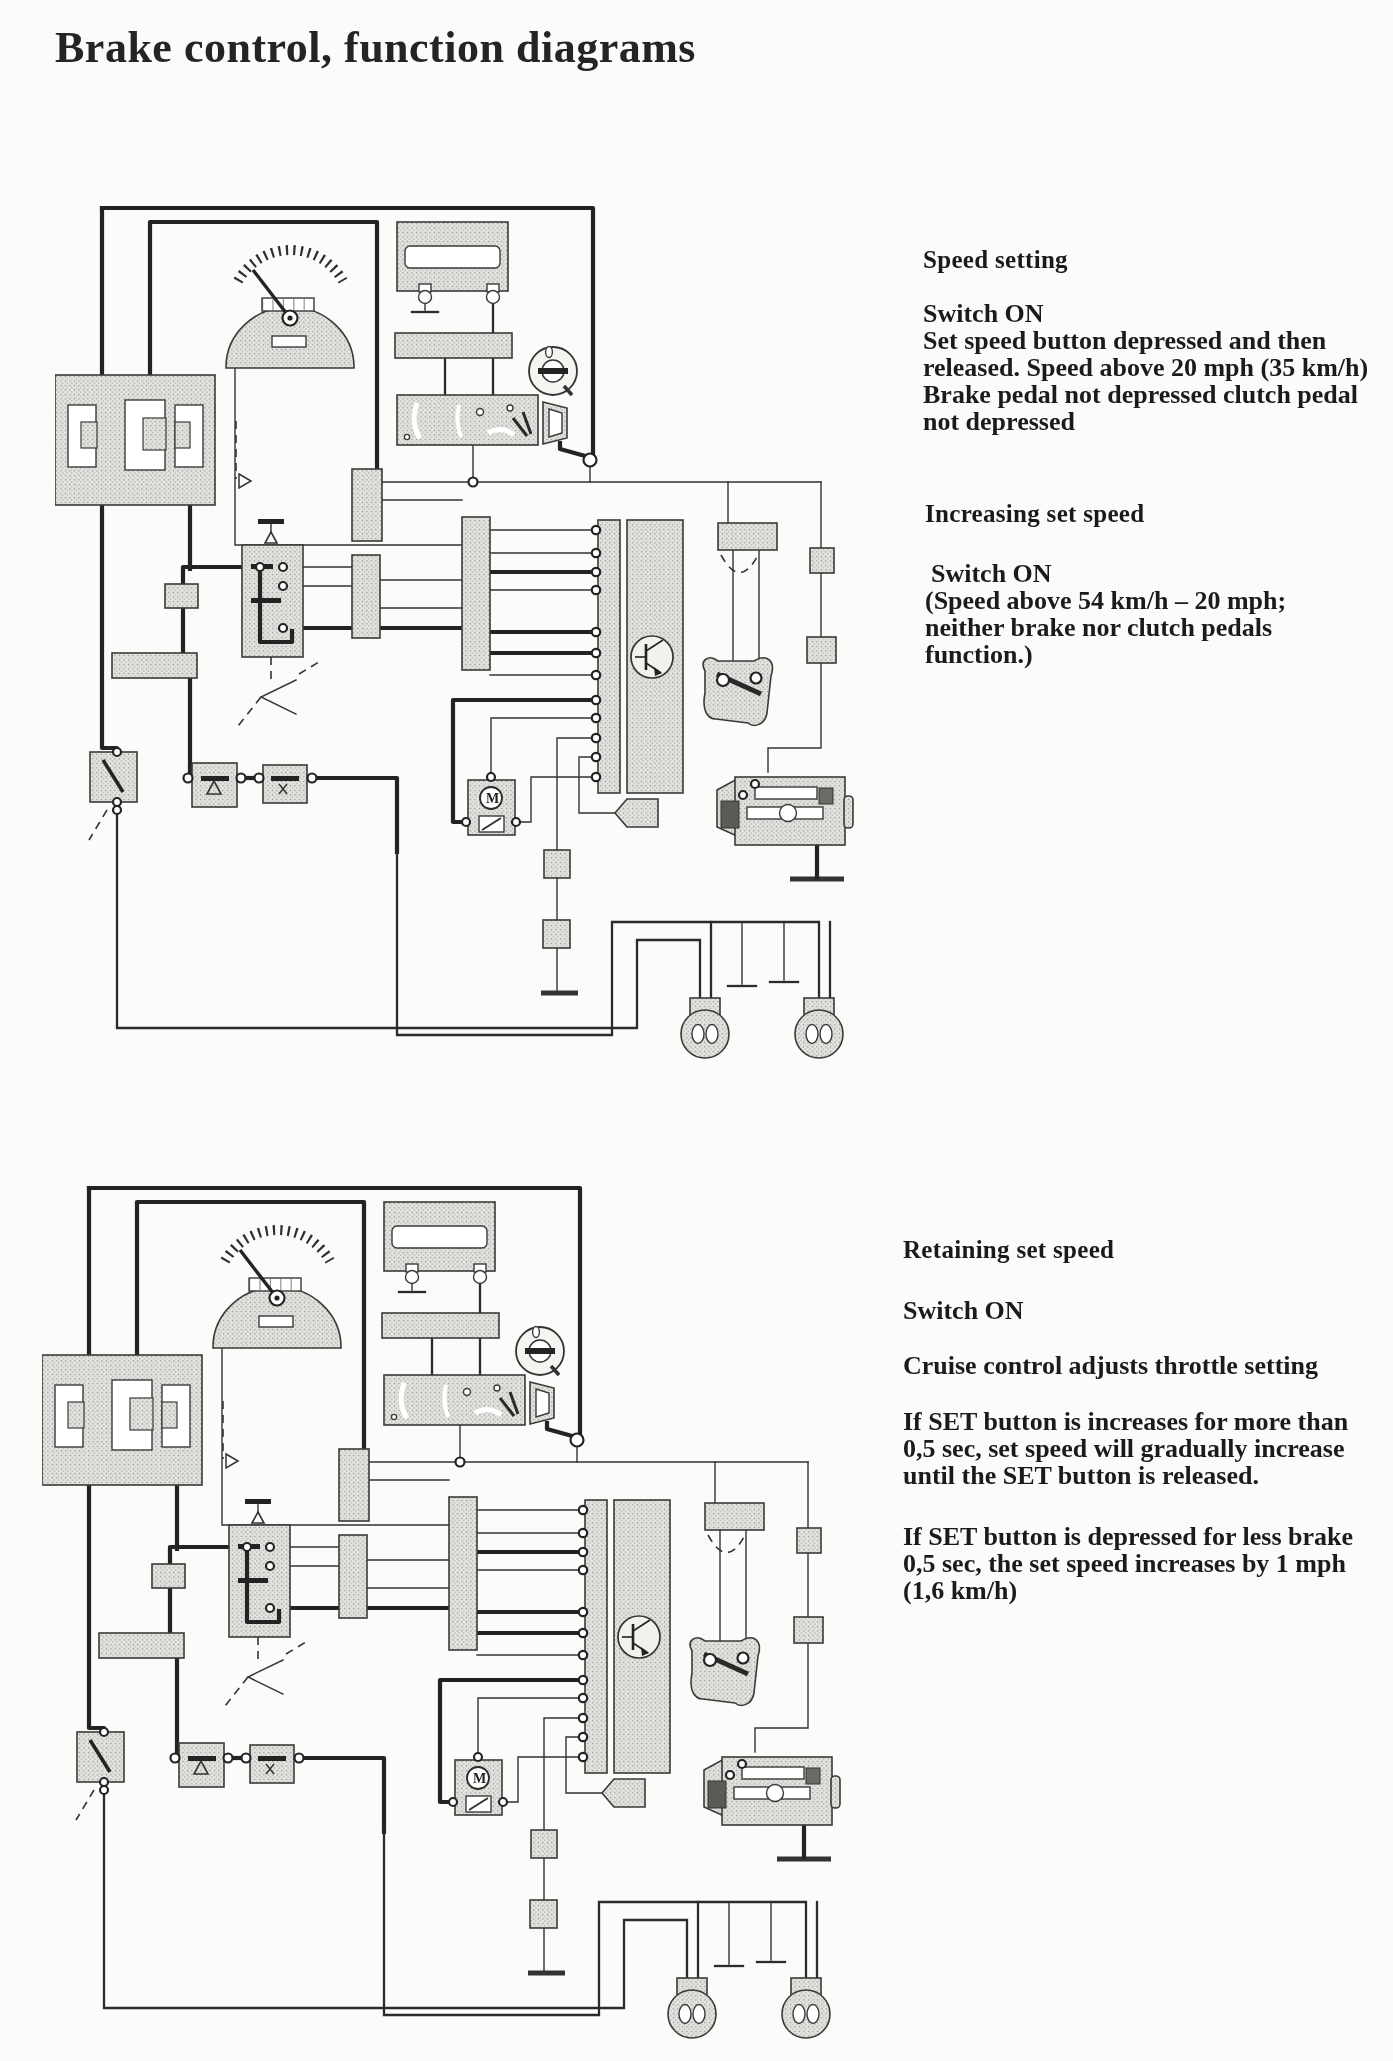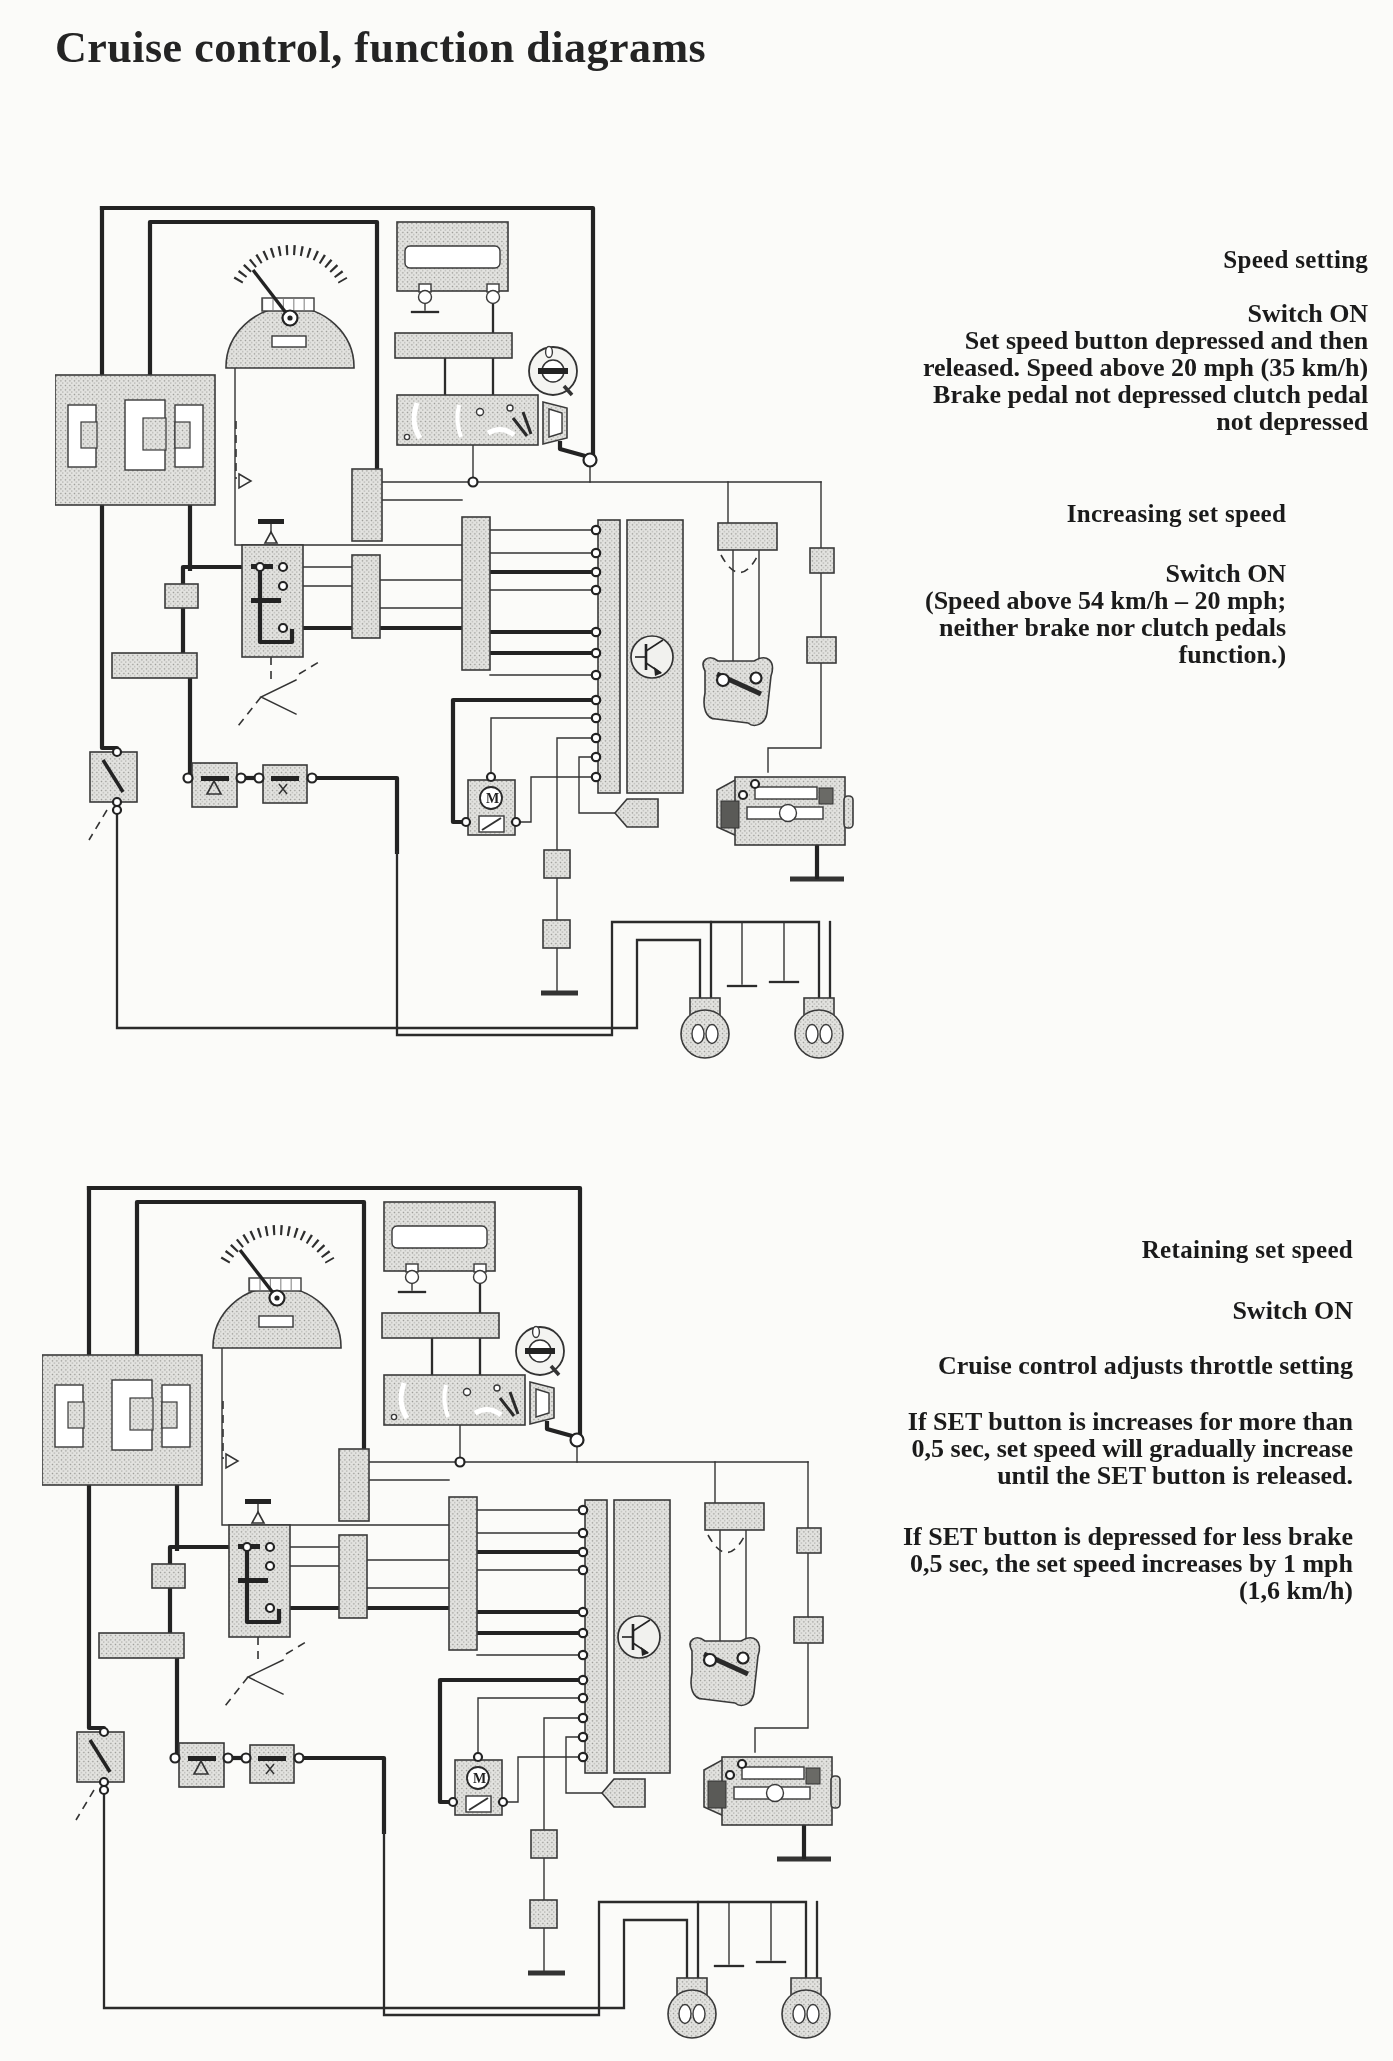--- a/index.html
+++ b/index.html
@@ -7,21 +7,21 @@
     width:1393px;height:2061px;position:relative;overflow:hidden;
     background:#fbfbf9;
     font-family:"Liberation Serif", serif;
     color:#1b1b1b;
   }
   .page-title{
     position:absolute;left:55px;top:22px;
     font-size:44px;font-weight:700;letter-spacing:.5px;
     color:#242424;
   }
-  .txtblock{position:absolute;font-weight:700;text-align:right;}
+  .txtblock{position:absolute;font-weight:700;}
   .txtblock h2{
     margin:0 0 0 0;font-size:25px;font-weight:700;color:#1a1a1a;letter-spacing:.3px;
   }
   .txtblock .line{font-size:26px;line-height:27px;white-space:nowrap;}
   .gap{height:26px;}
   .diagram-svg{position:absolute;}
   
   .th{stroke:#232323;stroke-width:4.2;fill:none;stroke-linejoin:round;stroke-linecap:square;}
   .t2{stroke:#2b2b2b;stroke-width:2.3;fill:none;stroke-linecap:square;}
   .tn{stroke:#333;stroke-width:1.4;fill:none;stroke-linecap:square;}
@@ -29,21 +29,21 @@
   .dsh{stroke:#333;stroke-width:1.6;fill:none;stroke-dasharray:8 6;}
   .cmp{fill:url(#stip);stroke:#3a3a3a;stroke-width:1.6;}
   .wht{fill:#ffffff;stroke:#3a3a3a;stroke-width:1.4;}
   .blk{fill:#232323;stroke:none;}
   .nd{fill:#fff;stroke:#232323;stroke-width:2.2;}
   .mlbl{font-family:"Liberation Serif",serif;font-size:14px;font-weight:700;fill:#222;}
 </style>
 </head>
 <body>
 
-<div class="page-title">Cruise control, function diagrams</div>
+<div class="page-title">Brake control, function diagrams</div>
 
 <svg class="diagram-svg" style="left:55px;top:150px;" width="825" height="930" viewBox="0 0 825 930" xmlns="http://www.w3.org/2000/svg" xmlns:xlink="http://www.w3.org/1999/xlink">
   <defs>
     <pattern id="stip" width="4.5" height="4.5" patternUnits="userSpaceOnUse">
       <rect width="4.5" height="4.5" fill="#e3e3e0"></rect>
       <circle cx="1.4" cy="1.4" r="0.75" fill="#8a8a86"></circle>
       <circle cx="3.4" cy="3.6" r="0.6" fill="#9a9a96"></circle>
     </pattern>
 
     <g id="cc-sym">

